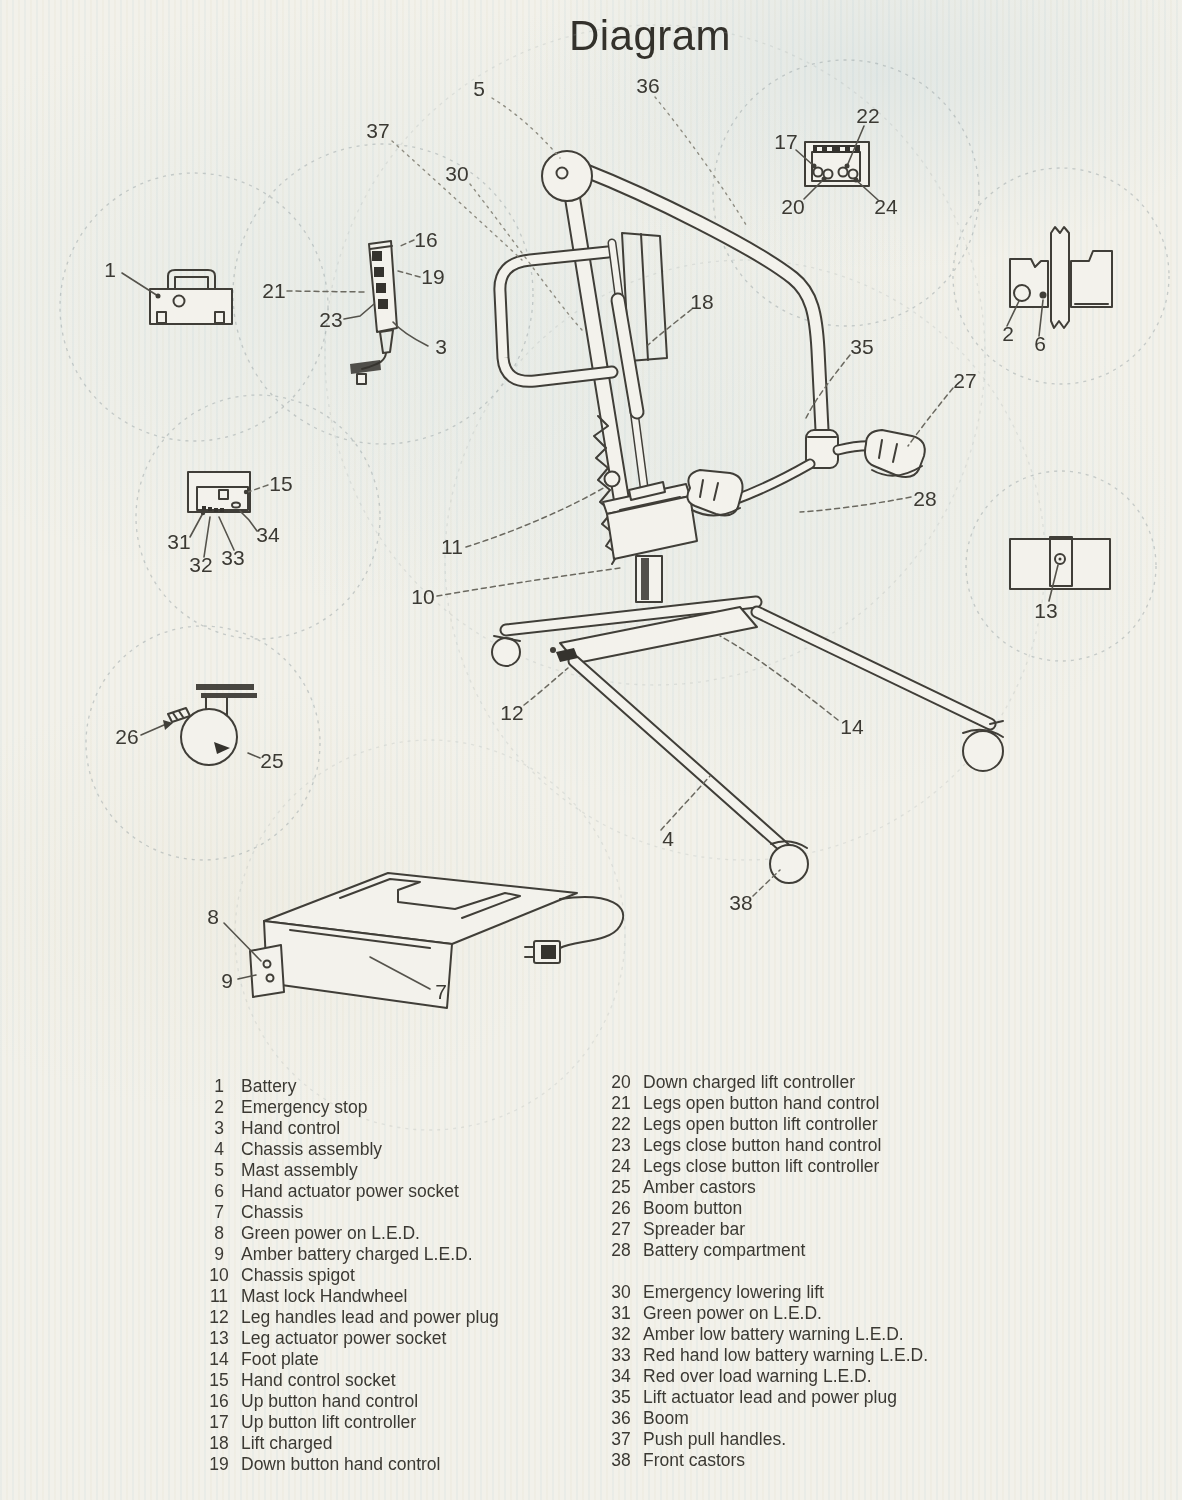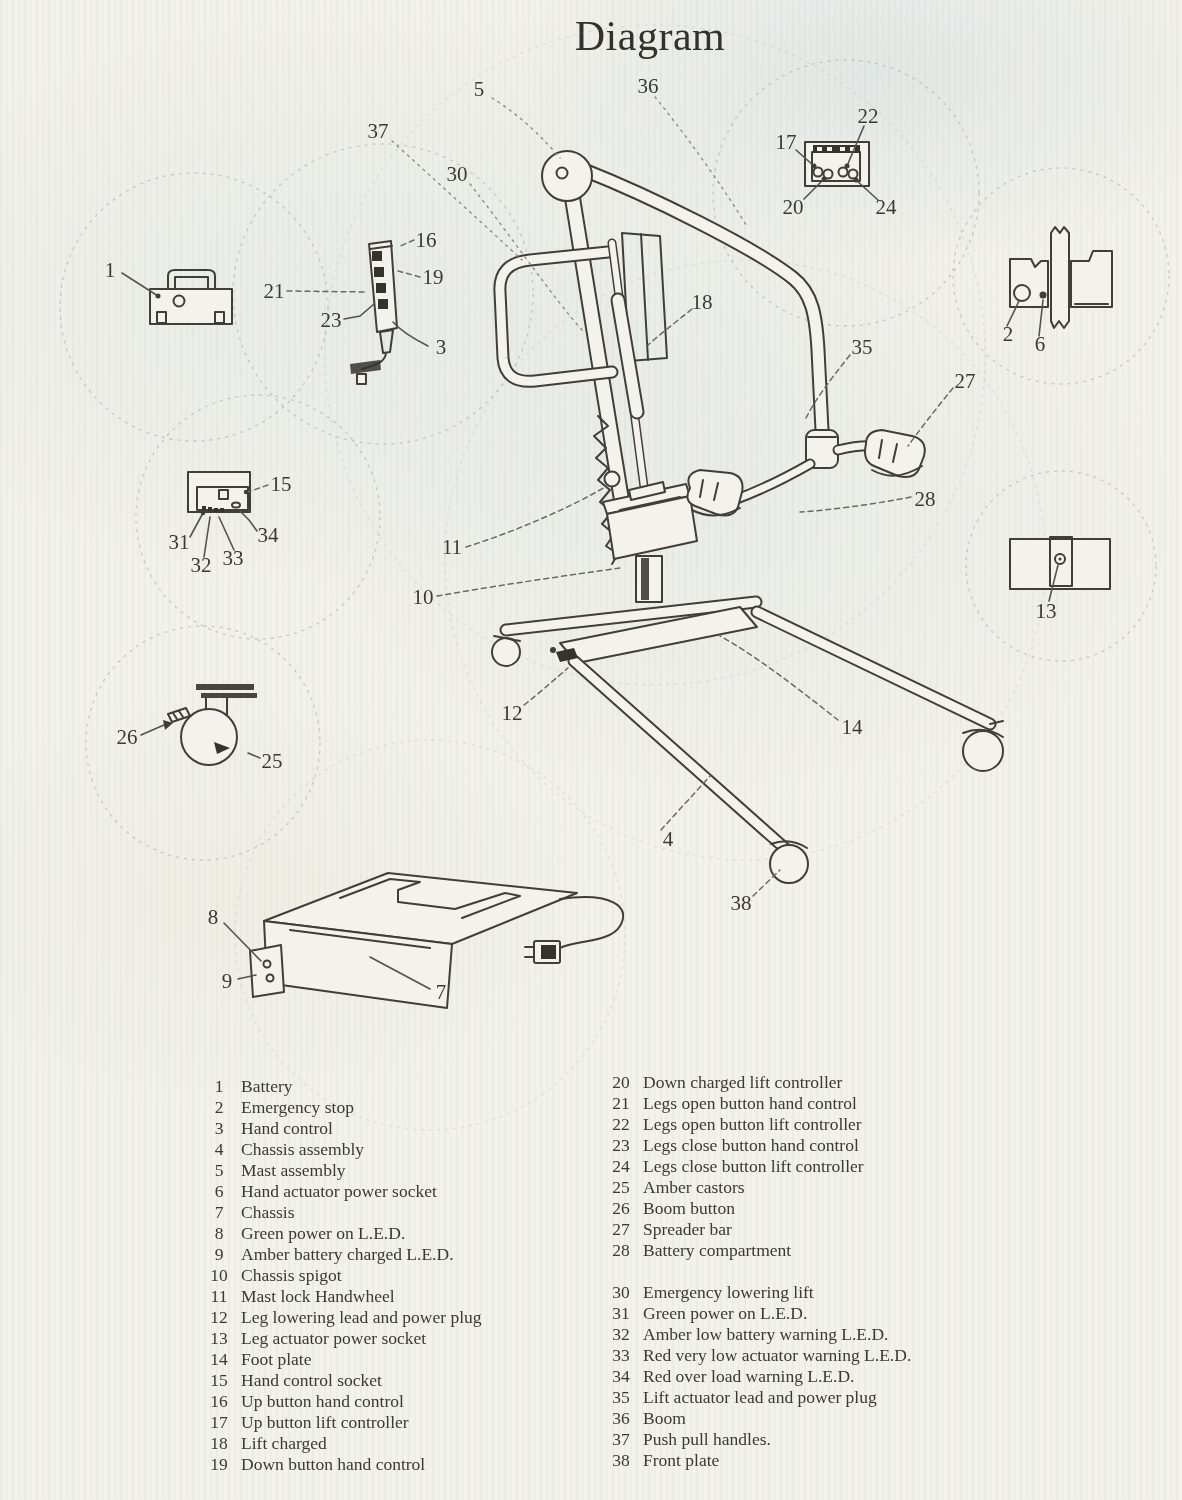--- a/index.html
+++ b/index.html
@@ -1,18 +1,18 @@
 <!DOCTYPE html>
 <html><head>
 <meta charset="utf-8">
 <style>
   html,body{margin:0;padding:0;background:#e8e9e2;}
   #page{
     position:relative;width:1182px;height:1500px;overflow:hidden;
-    font-family:Liberation Serif, serif;color:#3b3933;
+    font-family:Liberation Sans, sans-serif;color:#3b3933;
     background:
       radial-gradient(520px 280px at 74% 5%, rgba(140,180,200,.16), transparent 70%),
       radial-gradient(760px 420px at 32% 20%, rgba(150,190,205,.11), transparent 72%),
       radial-gradient(620px 420px at 62% 34%, rgba(150,190,205,.09), transparent 72%),
       radial-gradient(500px 300px at 20% 60%, rgba(205,195,160,.08), transparent 72%),
       repeating-linear-gradient(90deg, rgba(120,170,190,.07) 0 2px, rgba(0,0,0,0) 2px 6px, rgba(210,200,165,.09) 6px 8px, rgba(0,0,0,0) 8px 12px),
       #f2f1ea;
   }
   #title{
     position:absolute;top:12px;left:650px;transform:translateX(-50%);
@@ -354,21 +354,21 @@
       <div class="lrow">
         <span class="lnum">10</span>
         <span class="ltxt">Chassis spigot</span>
       </div>
       <div class="lrow">
         <span class="lnum">11</span>
         <span class="ltxt">Mast lock Handwheel</span>
       </div>
       <div class="lrow">
         <span class="lnum">12</span>
-        <span class="ltxt">Leg lowering lead and power plug</span>
+        <span class="ltxt">Leg handles lead and power plug</span>
       </div>
       <div class="lrow">
         <span class="lnum">13</span>
         <span class="ltxt">Leg actuator power socket</span>
       </div>
       <div class="lrow">
         <span class="lnum">14</span>
         <span class="ltxt">Foot plate</span>
       </div>
       <div class="lrow">
@@ -438,37 +438,37 @@
       <div class="lrow">
         <span class="lnum">31</span>
         <span class="ltxt">Green power on L.E.D.</span>
       </div>
       <div class="lrow">
         <span class="lnum">32</span>
         <span class="ltxt">Amber low battery warning L.E.D.</span>
       </div>
       <div class="lrow">
         <span class="lnum">33</span>
-        <span class="ltxt">Red very low actuator warning L.E.D.</span>
+        <span class="ltxt">Red hand low battery warning L.E.D.</span>
       </div>
       <div class="lrow">
         <span class="lnum">34</span>
         <span class="ltxt">Red over load warning L.E.D.</span>
       </div>
       <div class="lrow">
         <span class="lnum">35</span>
         <span class="ltxt">Lift actuator lead and power plug</span>
       </div>
       <div class="lrow">
         <span class="lnum">36</span>
         <span class="ltxt">Boom</span>
       </div>
       <div class="lrow">
         <span class="lnum">37</span>
         <span class="ltxt">Push pull handles.</span>
       </div>
       <div class="lrow">
         <span class="lnum">38</span>
-        <span class="ltxt">Front plate</span>
+        <span class="ltxt">Front castors</span>
       </div>
     </div>
 
 </div>
 
 </body></html>

